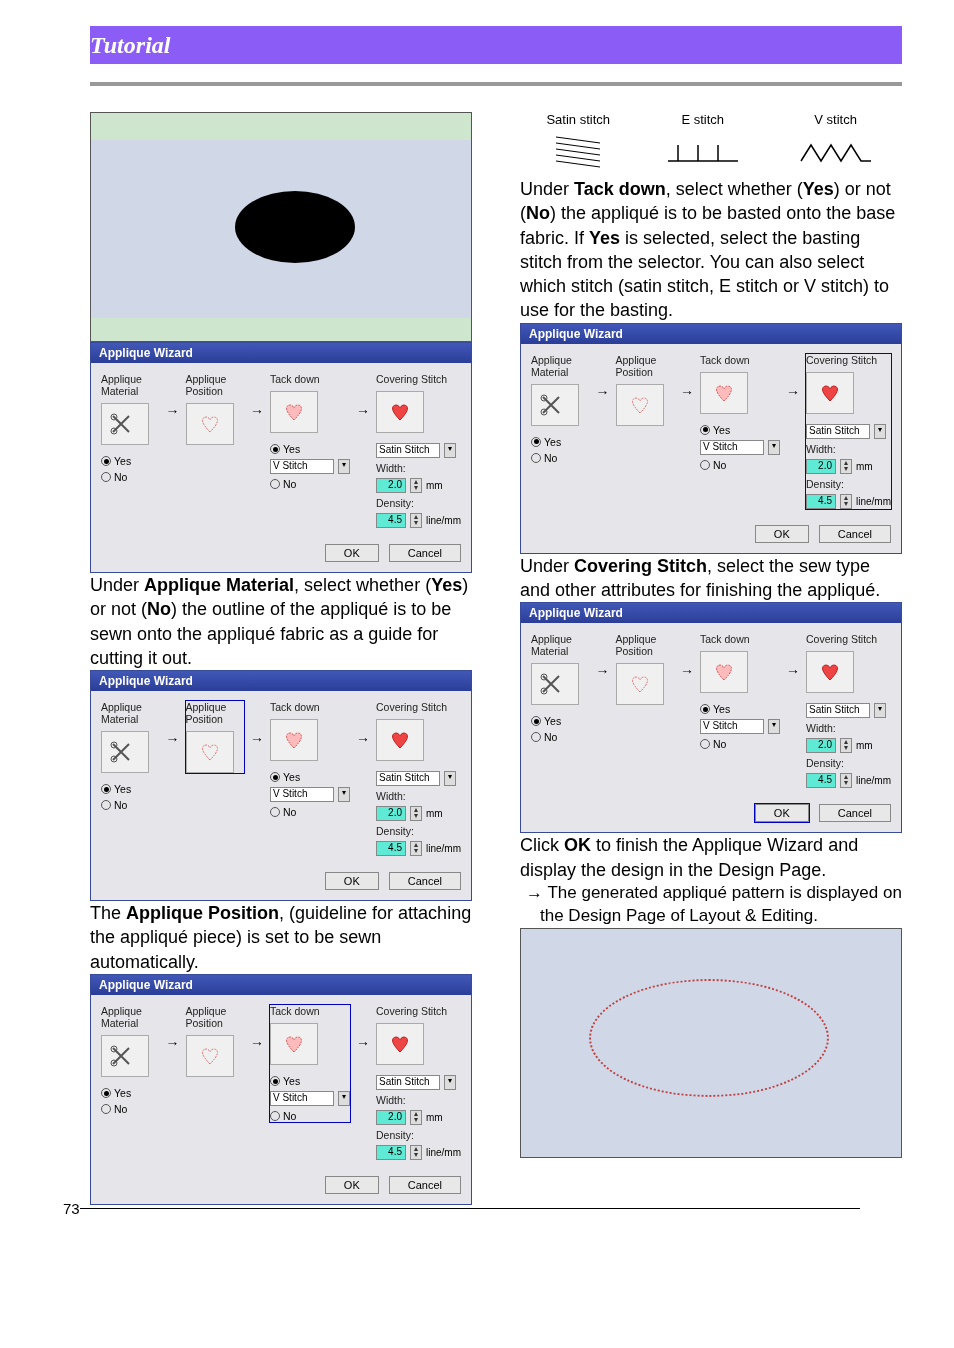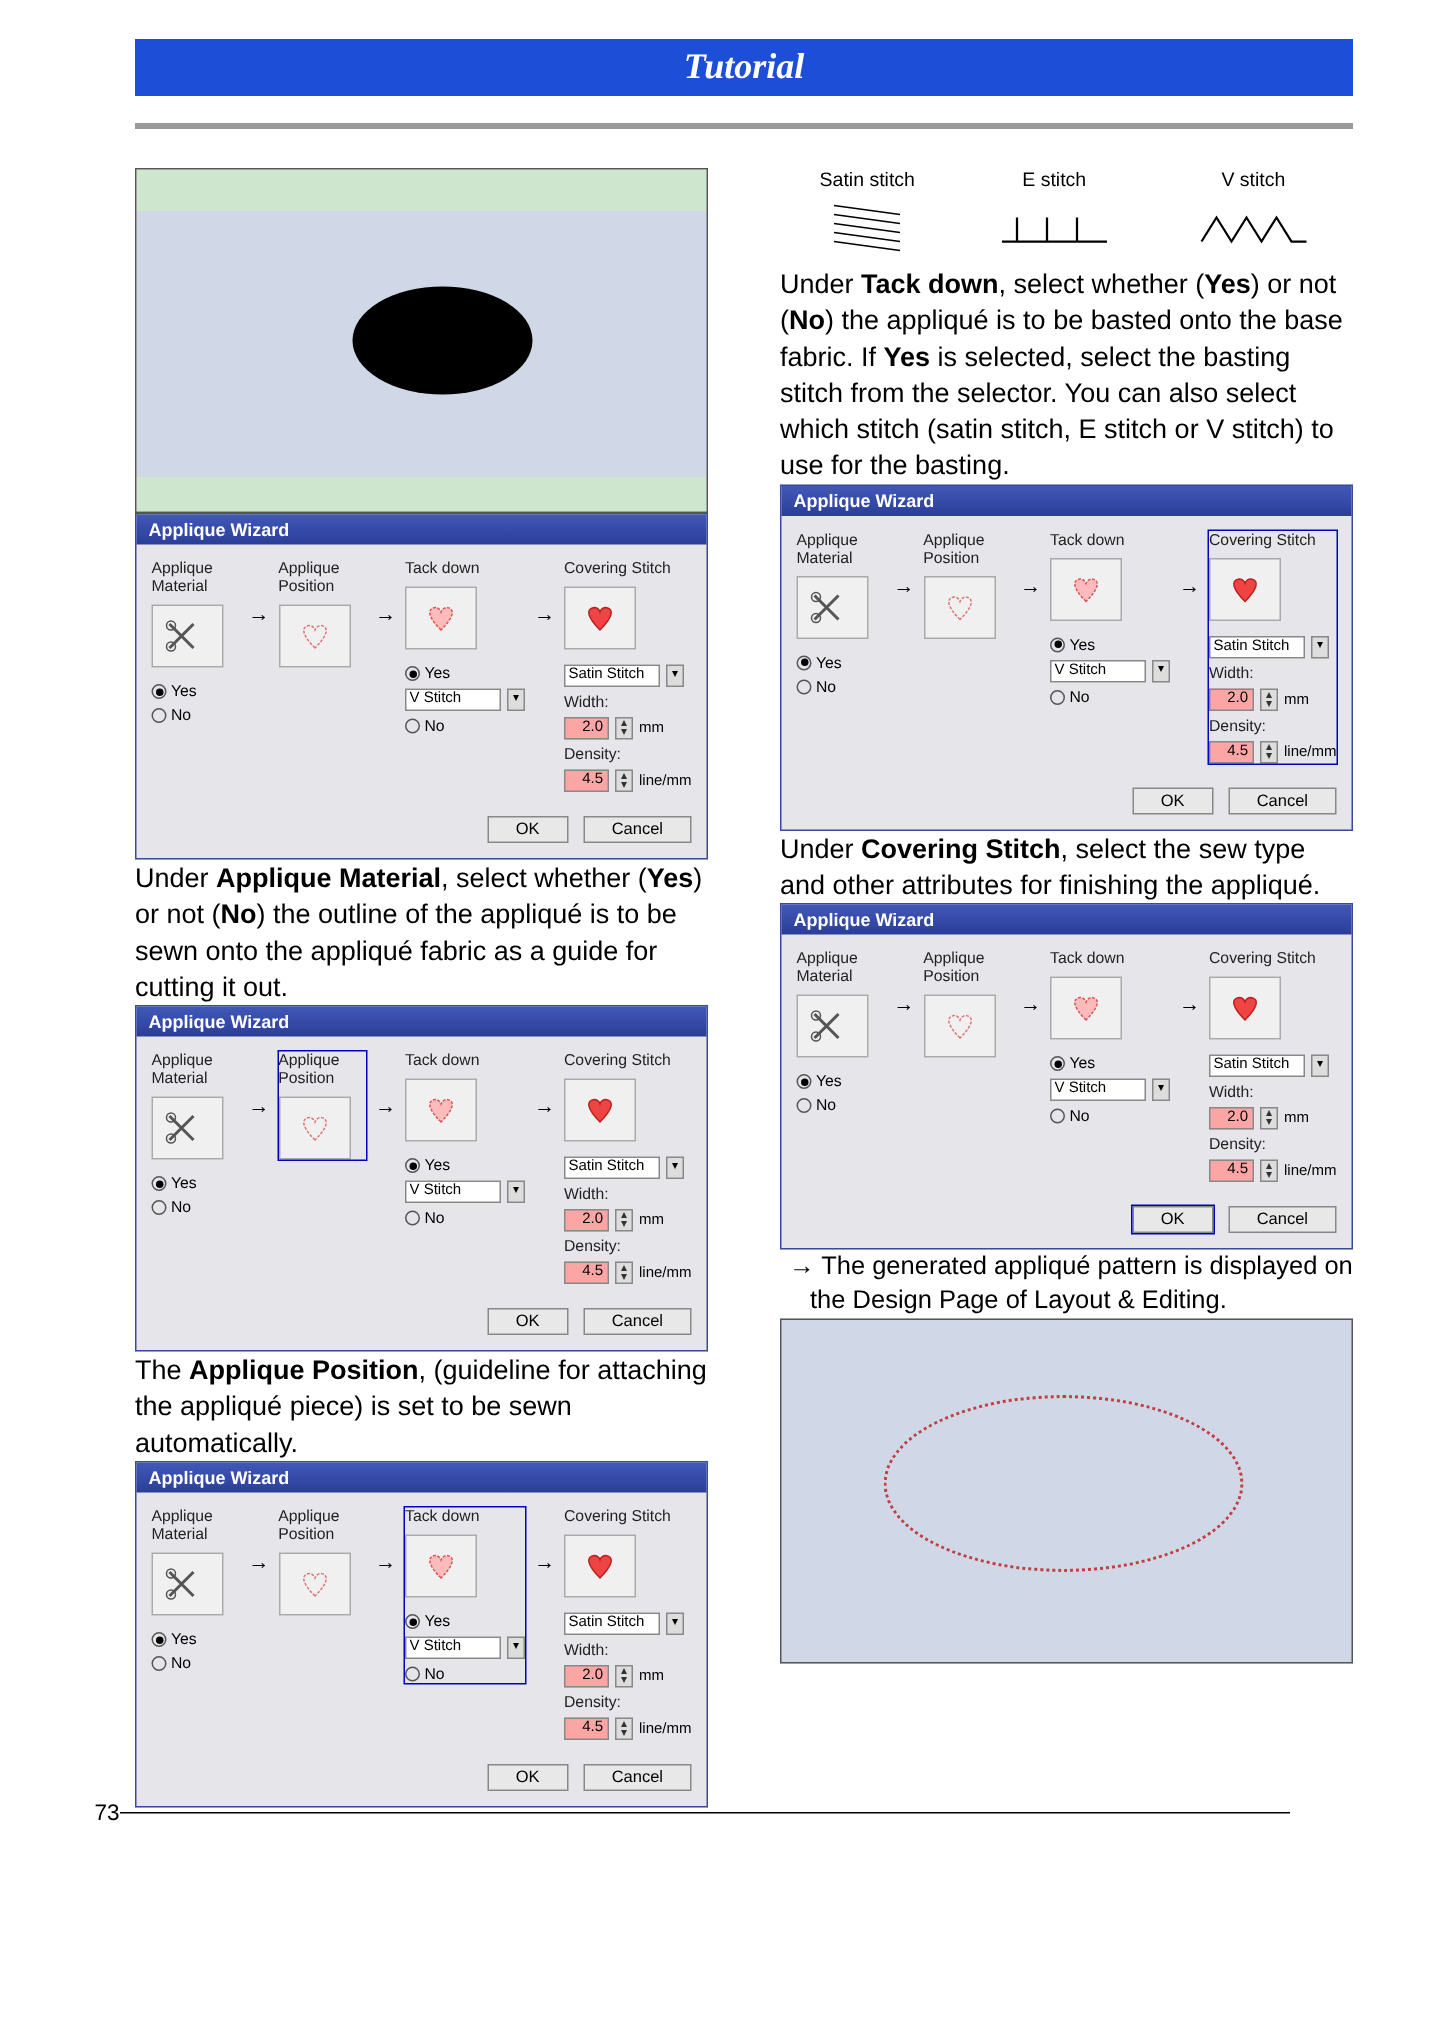--- a/index.html
+++ b/index.html
@@ -1,36 +1,36 @@
 <!DOCTYPE html>
 <html><head>
 <meta charset="utf-8">
 <style>
   * { box-sizing: border-box; margin: 0; padding: 0; }
   body { font-family: Arial, Helvetica, sans-serif; background: #fff; color: #000; width: 954px; }
   .page { width: 954px; padding: 26px 52px 40px 90px; position: relative; }
-  .header-band { background: #1d4ed8; height: 38px; width: 100%; display: flex; align-items: center; justify-content: center; }
+  .header-band { background: #8b5cf6; height: 38px; width: 100%; display: flex; align-items: center; }
   .header-title { color: #fff; font-style: italic; font-weight: bold; font-size: 24px; font-family: "Times New Roman", serif; }
   .hr-band { height: 4px; background: #999; margin: 18px 0 26px; }
   .columns { display: flex; gap: 48px; }
   .col { flex: 1; display: flex; flex-direction: column; gap: 0; }
   .para { font-size: 18px; line-height: 1.35; }
   .app-shot { height: 230px; background: linear-gradient(#cde6cd 12%, #d0d8e8 12% 90%, #cde6cd 90%); border: 1px solid #555; position: relative; }
   .app-shot::after { content: ""; position: absolute; left: 38%; top: 34%; width: 120px; height: 72px; background: #000; border-radius: 50%; }
   .wizard { border: 1px solid #3a4a9a; background: #e6e6ea; width: 100%; }
   .wiz-title { background: linear-gradient(#4258b8, #2a3e98); color: #fff; font-size: 12px; font-weight: bold; padding: 3px 8px; }
   .wiz-body { padding: 10px; }
   .wiz-row { display: flex; align-items: flex-start; gap: 6px; }
   .wiz-col { flex: 1; display: flex; flex-direction: column; gap: 6px; }
   .wiz-label { font-size: 10.5px; color: #222; }
   .wiz-icon { width: 48px; height: 42px; border: 1px solid #aaa; background: #f0f0f0; display: flex; align-items: center; justify-content: center; }
   .wiz-opts { display: flex; flex-direction: column; gap: 4px; font-size: 10.5px; margin-top: 4px; }
   .wiz-field-row { display: flex; align-items: center; gap: 4px; font-size: 10px; }
   .wiz-select { font-size: 10px; border: 1px solid #888; background: #fff; padding: 0 2px; width: 64px; height: 15px; }
-  .wiz-num { width: 30px; height: 15px; font-size: 10px; border: 1px solid #888; background: #fca5a5; text-align: right; padding-right: 3px; }
+  .wiz-num { width: 30px; height: 15px; font-size: 10px; border: 1px solid #888; background: #5eead4; text-align: right; padding-right: 3px; }
   .spinner { width: 12px; height: 15px; border: 1px solid #888; background: #ddd; font-size: 8px; display:flex; flex-direction:column; line-height:6px; text-align:center; color:#333;}
   .wiz-footer { display: flex; justify-content: flex-end; gap: 10px; padding: 6px 10px 10px; }
   .btn { font-size: 11px; padding: 2px 18px; border: 1px solid #888; background: #e8e8e8; }
   .arrow { font-size: 14px; color: #000; padding-top: 28px; }
   .stitch-row { display: flex; justify-content: space-around; align-items: flex-start; margin-bottom: 8px; }
   .stitch-col { display:flex; flex-direction:column; align-items:center; gap:6px; }
   .stitch-label { font-size: 13px; }
   .bullet-block { padding-left: 20px; font-size: 17px; line-height: 1.35; text-indent: -14px; }
   .design-shot { height: 230px; background: #d0d8e8; border: 1px solid #555; position: relative; }
   .design-shot::before { content:""; position:absolute; left:18%; top:22%; width:62%; height:50%; border:2px dotted #c04040; border-radius:50%; }
@@ -574,20 +574,23 @@
               </div>
             </div>
           </div>
         </div>
         <div class="wiz-footer">
           <span class="btn highlight-frame">OK</span>
           <span class="btn">Cancel</span>
         </div>
       </div>
 
+      <p class="para">
+        <span>Click </span><b>OK</b><span> to finish the Applique Wizard and display the design in the Design Page.</span>
+      </p>
 
       <p class="bullet-block">
         <span>→</span> <span>The generated appliqué pattern is displayed on the Design Page of Layout &amp; Editing.</span>
       </p>
 
       <div class="design-shot"></div>
     </div>
   </div>
 
   <div class="pg-line"></div>

